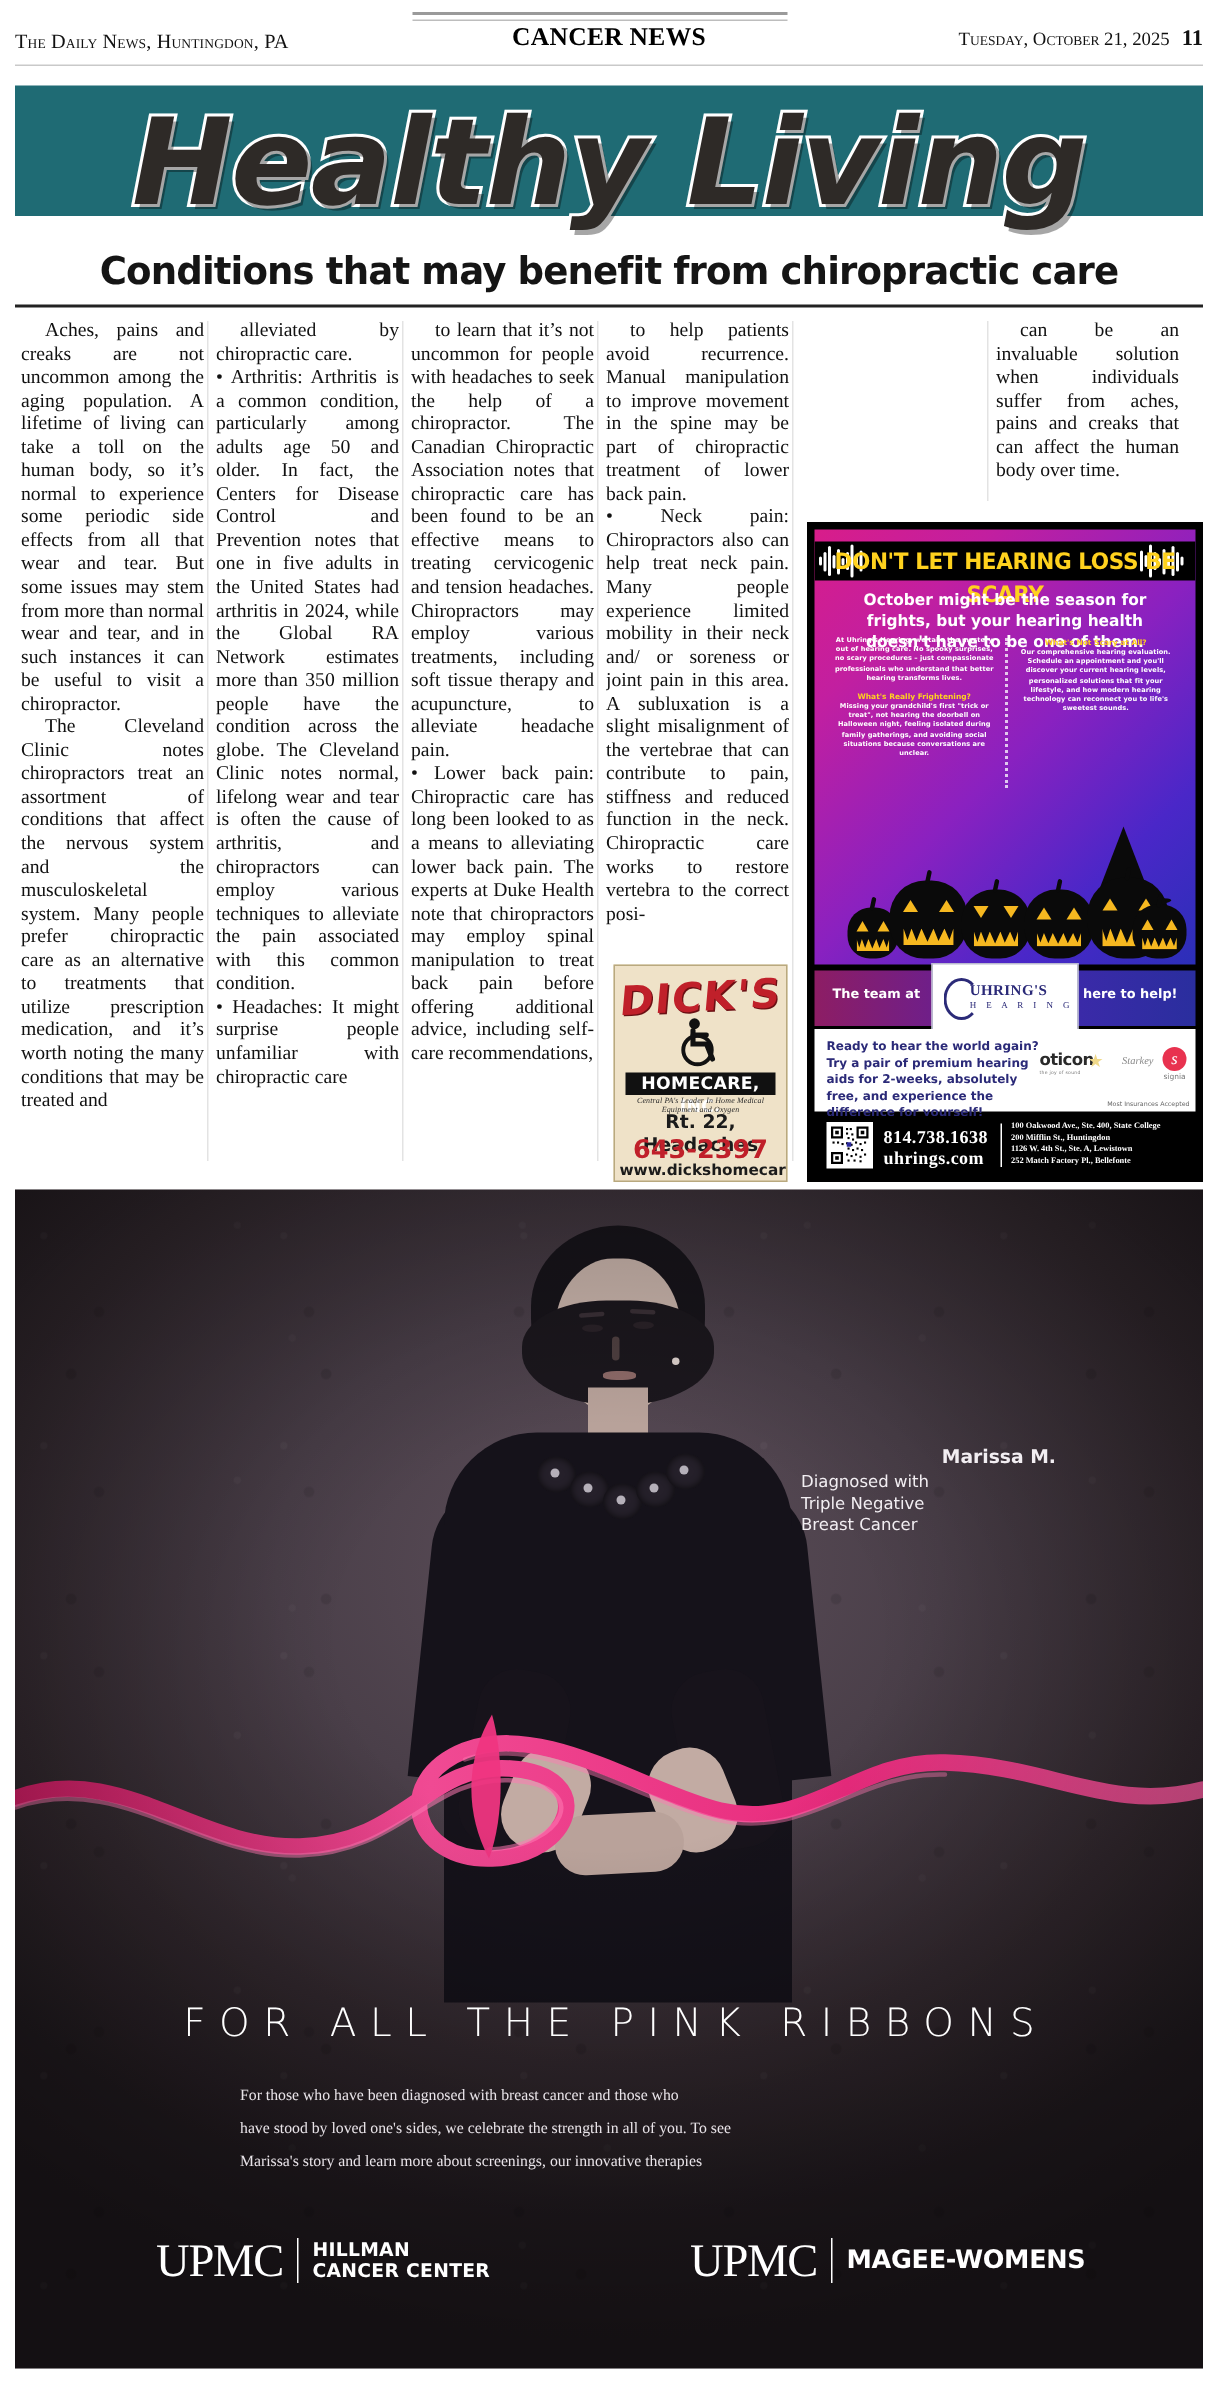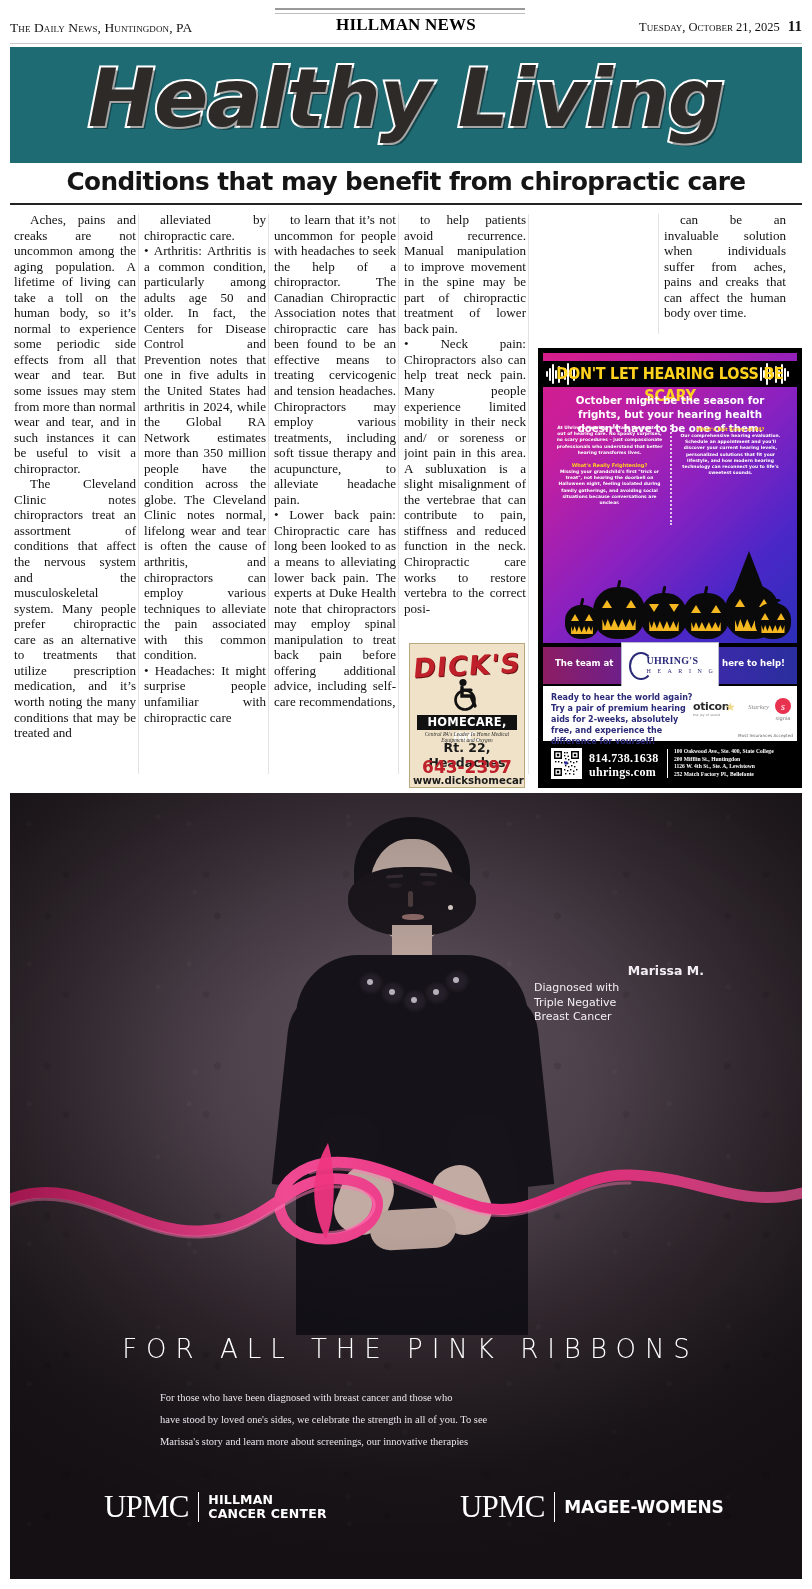--- a/index.html
+++ b/index.html
@@ -52,21 +52,21 @@
     font-weight:bold; font-size:15px; margin-left:8px;
     font-variant:normal;
   }
   .hdr-underline {
     position:absolute; left:10px; right:10px; top:43px; height:1px;
     background:#c9c9c9;
   }
 
   
   .masthead {
-    position:absolute; left:10px; top:47px; width:792px; height:116px;
+    position:absolute; left:10px; top:57px; width:792px; height:87px;
     background:#1f6b74;
   }
   .masthead-title {
     position:absolute; left:0; right:0; top:4px;
     text-align:center;
     font-family:"DejaVu Sans", sans-serif;
     font-weight:bold;
     font-style:italic;
     font-size:80px;
     line-height:96px;
@@ -490,21 +490,21 @@
   }
   .logo-sub-1line { font-size:17px; letter-spacing:-.2px; }
 </style>
 </head>
 <body>
 
 <div class="page-header">
   <div class="hdr-rule-top"></div>
   <div class="hdr-rule-top2"></div>
   <div class="hdr-left">The Daily News, Huntingdon, PA</div>
-  <div class="hdr-center">HILLMAN NEWS</div>
+  <div class="hdr-center">CANCER NEWS</div>
   <div class="hdr-right">
     <span>Tuesday, October 21, 2025</span><span class="pg">11</span>
   </div>
   <div class="hdr-underline"></div>
 </div>
 
 <div class="masthead">
   <div class="masthead-title">Healthy Living</div>
 </div>
 <div class="headline">Conditions that may benefit from chiropractic care</div>

